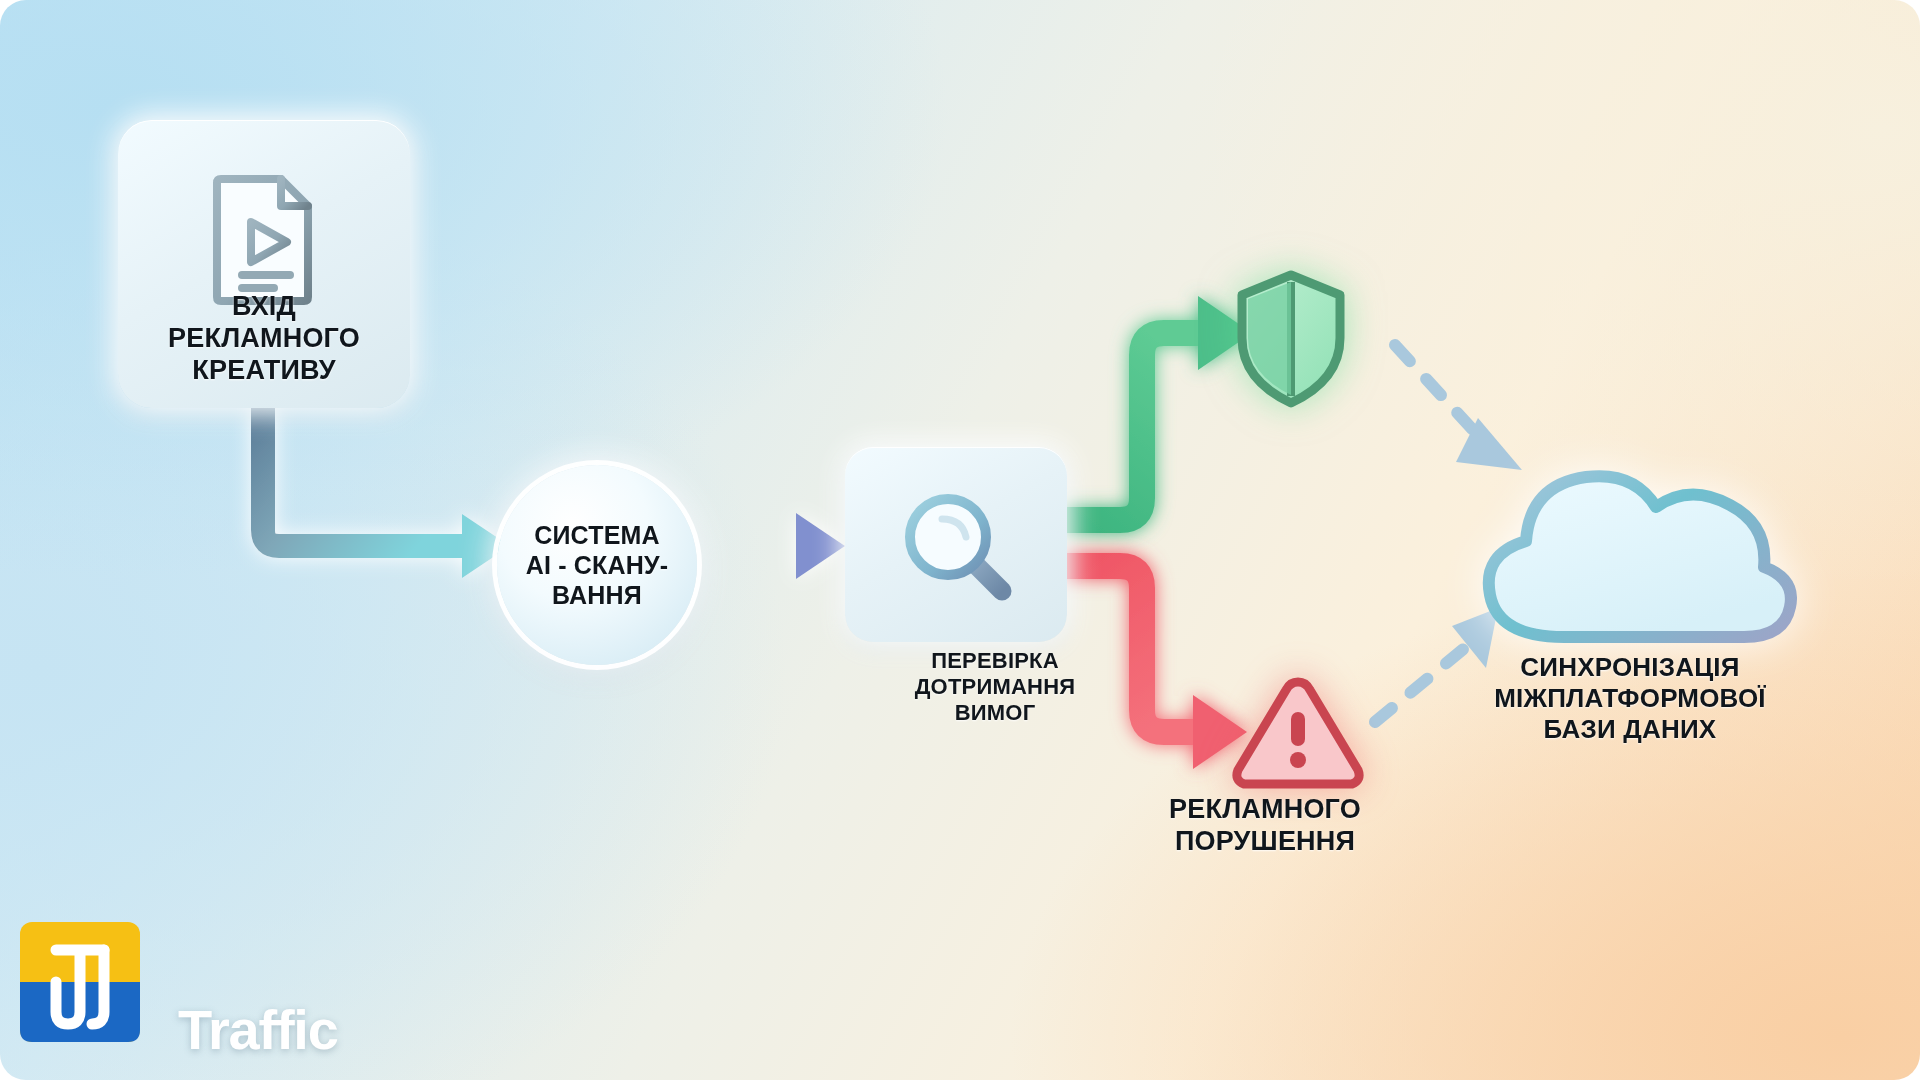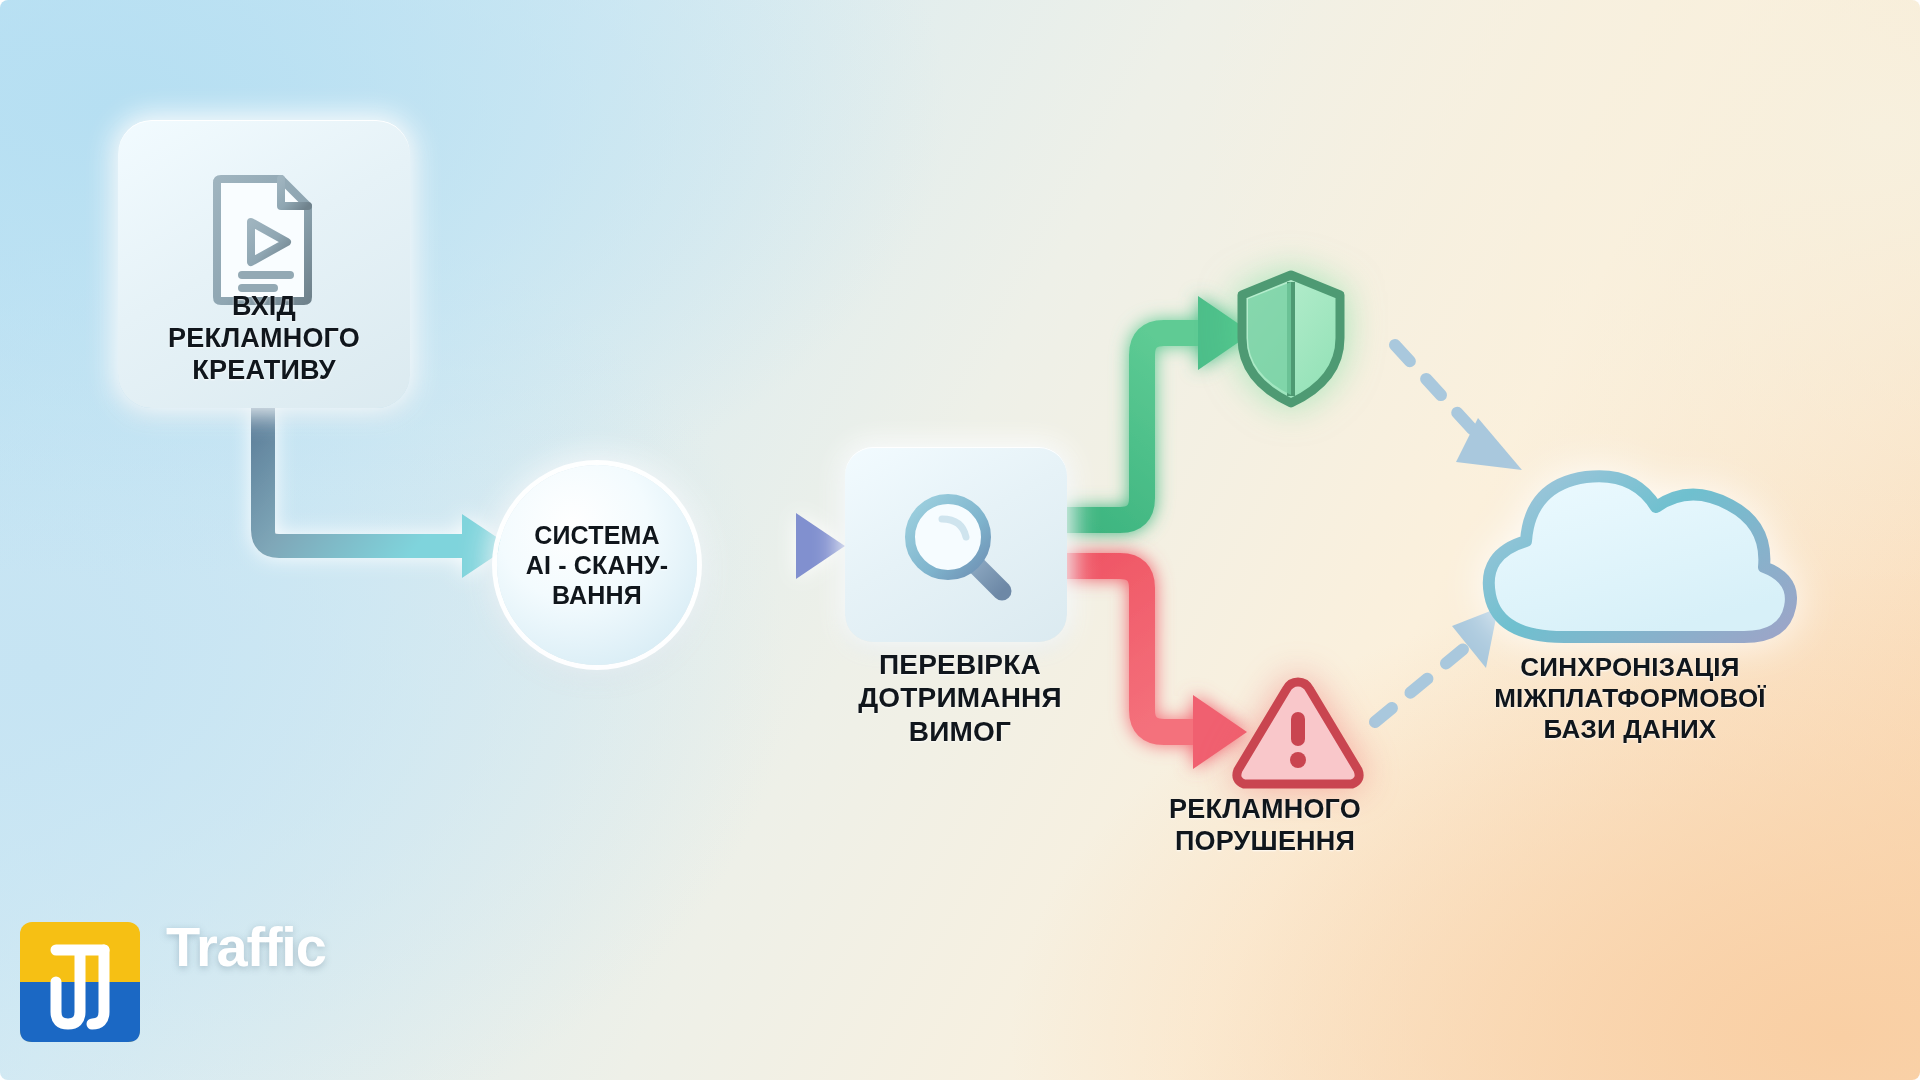--- a/index.html
+++ b/index.html
@@ -5,21 +5,21 @@
   html, body {
     margin: 0;
     padding: 0;
     background: #ffffff;
   }
   #canvas {
     position: relative;
     width: 1920px;
     height: 1080px;
     overflow: hidden;
-    border-radius: 8px;
+    border-radius: 26px;
     font-family: "Liberation Sans", sans-serif;
     background:
       radial-gradient(ellipse 70% 70% at 6% 10%, #b6dff2 0%, rgba(182,223,242,0) 62%),
       radial-gradient(ellipse 65% 80% at 2% 62%, #c6e4f3 0%, rgba(198,228,243,0) 60%),
       radial-gradient(ellipse 70% 70% at 96% 96%, #f9cfa4 0%, rgba(249,207,164,0) 62%),
       radial-gradient(ellipse 60% 70% at 98% 12%, #f7f0de 0%, rgba(247,240,222,0) 60%),
       linear-gradient(118deg, #bfe3f5 0%, #d6ebf3 24%, #eef0e8 48%, #fbf0dc 70%, #fad9b5 100%);
   }
   #svgroot {
     position: absolute;
@@ -82,23 +82,23 @@
     width: 292px;
     font-size: 27px;
   }
   #label-ai {
     position: static;
     width: 178px;
     font-size: 25px;
     line-height: 1.2;
   }
   #label-compliance {
-    left: 817px; top: 648px;
+    left: 852px; top: 648px;
     width: 286px;
-    font-size: 28px;
+    font-size: 22px;
   }
   #label-approved {
     left: 1100px; top: 418px;
     width: 330px;
     font-size: 27px;
   }
   #label-violation {
     left: 1110px; top: 793px;
     width: 310px;
     font-size: 27px;
@@ -126,22 +126,22 @@
     position: absolute;
     left: 1468px; top: 455px;
     filter: drop-shadow(0 0 22px rgba(255,255,255,0.9));
   }
 
   
   #brand {
     position: absolute;
     left: 18px; top: 920px;
     display: flex;
-    align-items: flex-start;
-    gap: 24px;
+    align-items: flex-end;
+    gap: 36px;
   }
   #brand-mark { width: 124px; height: 138px; flex: none; }
   #brand-text {
     color: #ffffff;
     font-weight: 800;
     font-size: 56px;
     line-height: 0.98;
     letter-spacing: -1.2px;
     text-shadow: 0 2px 7px rgba(80,110,130,0.35);
   }

